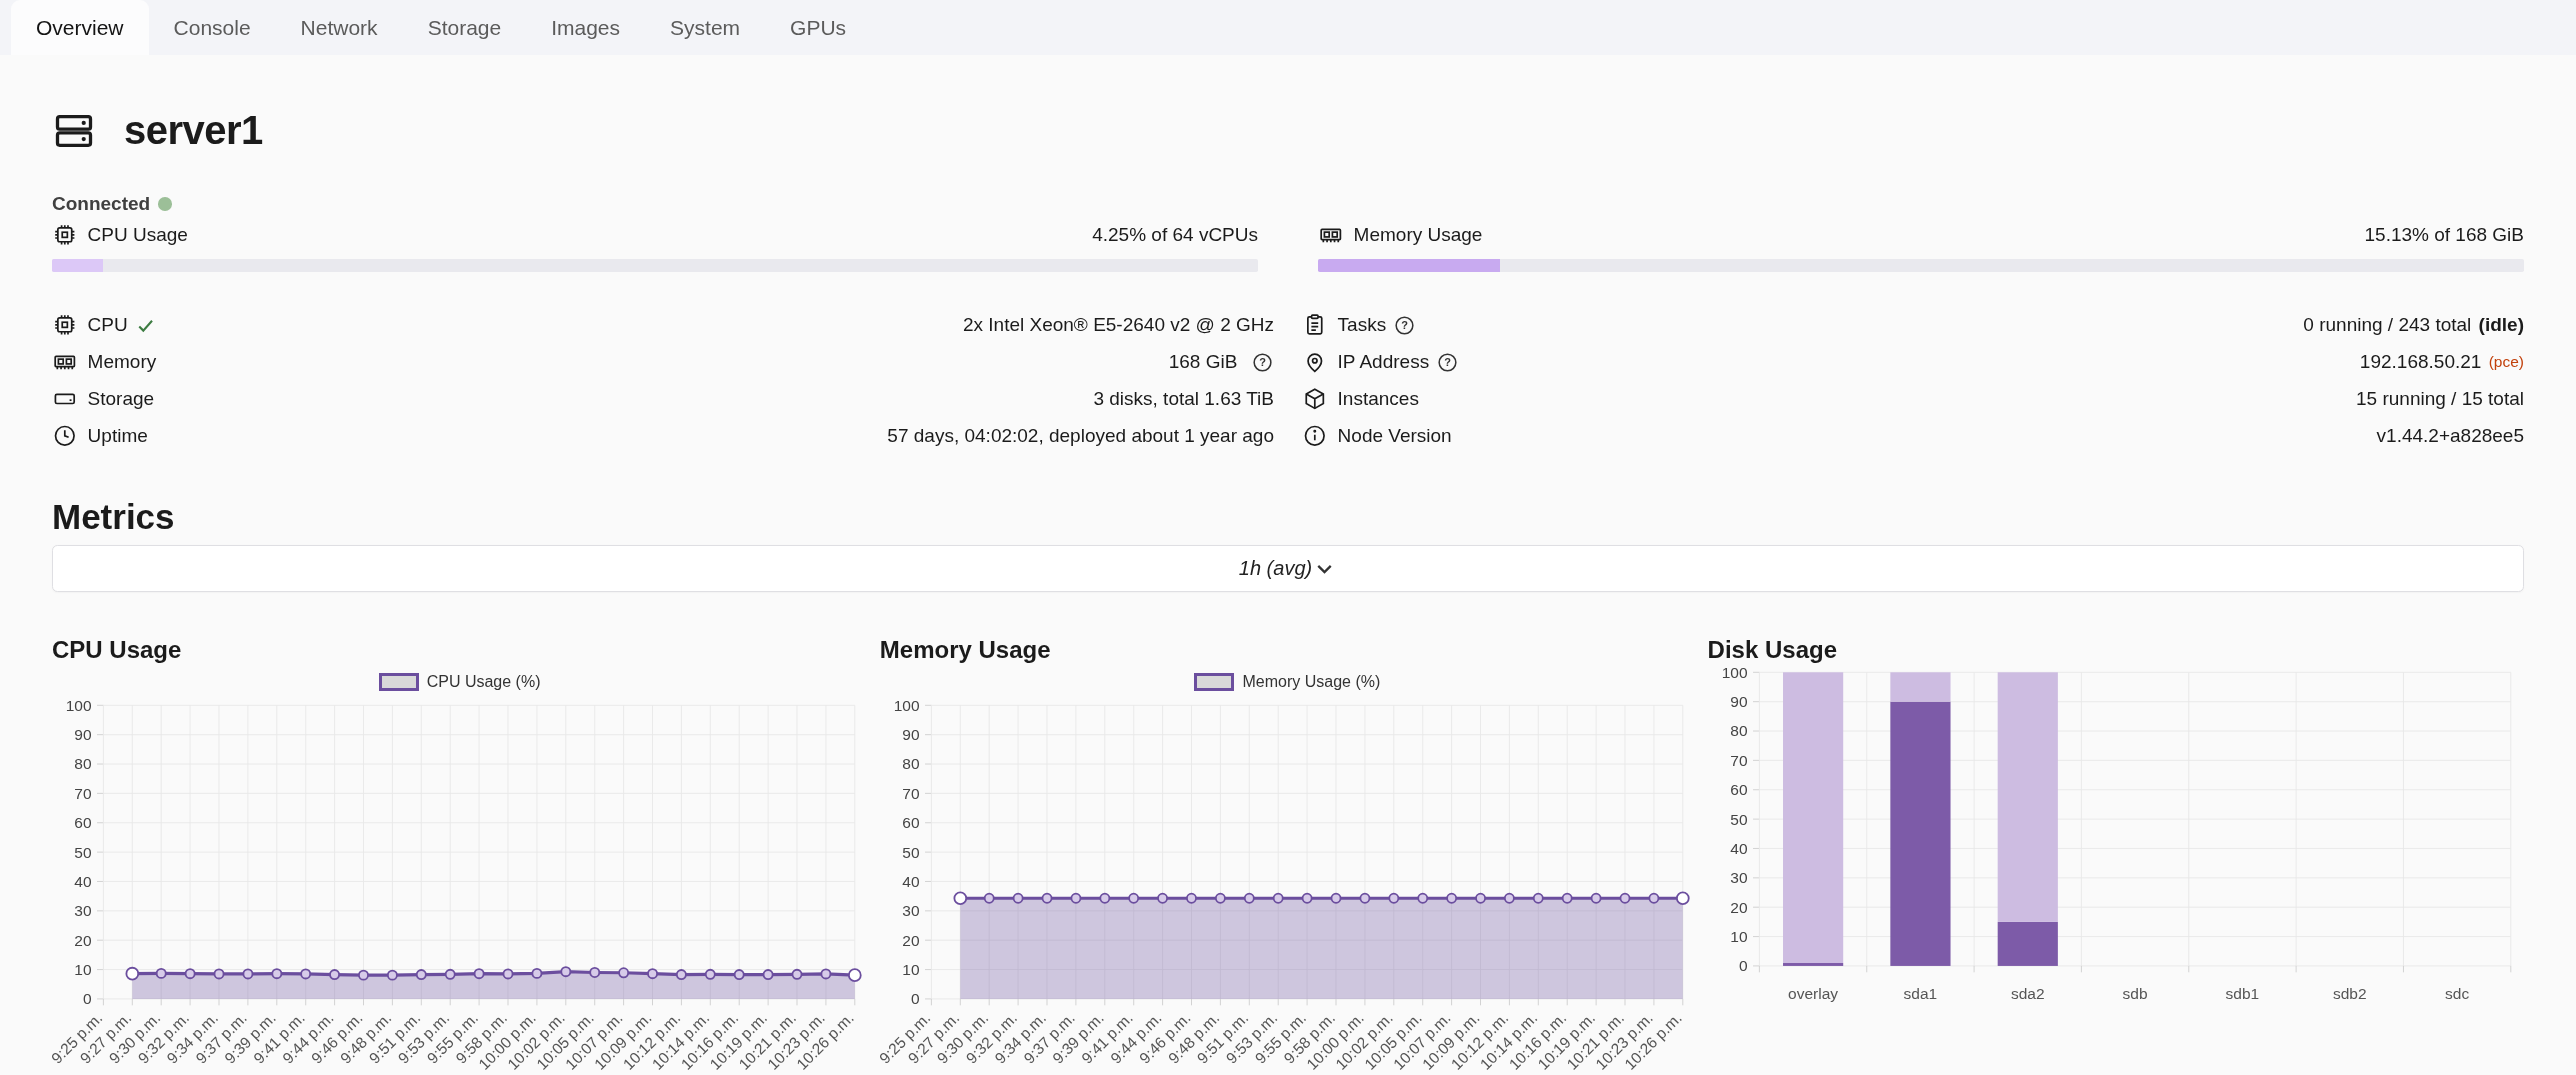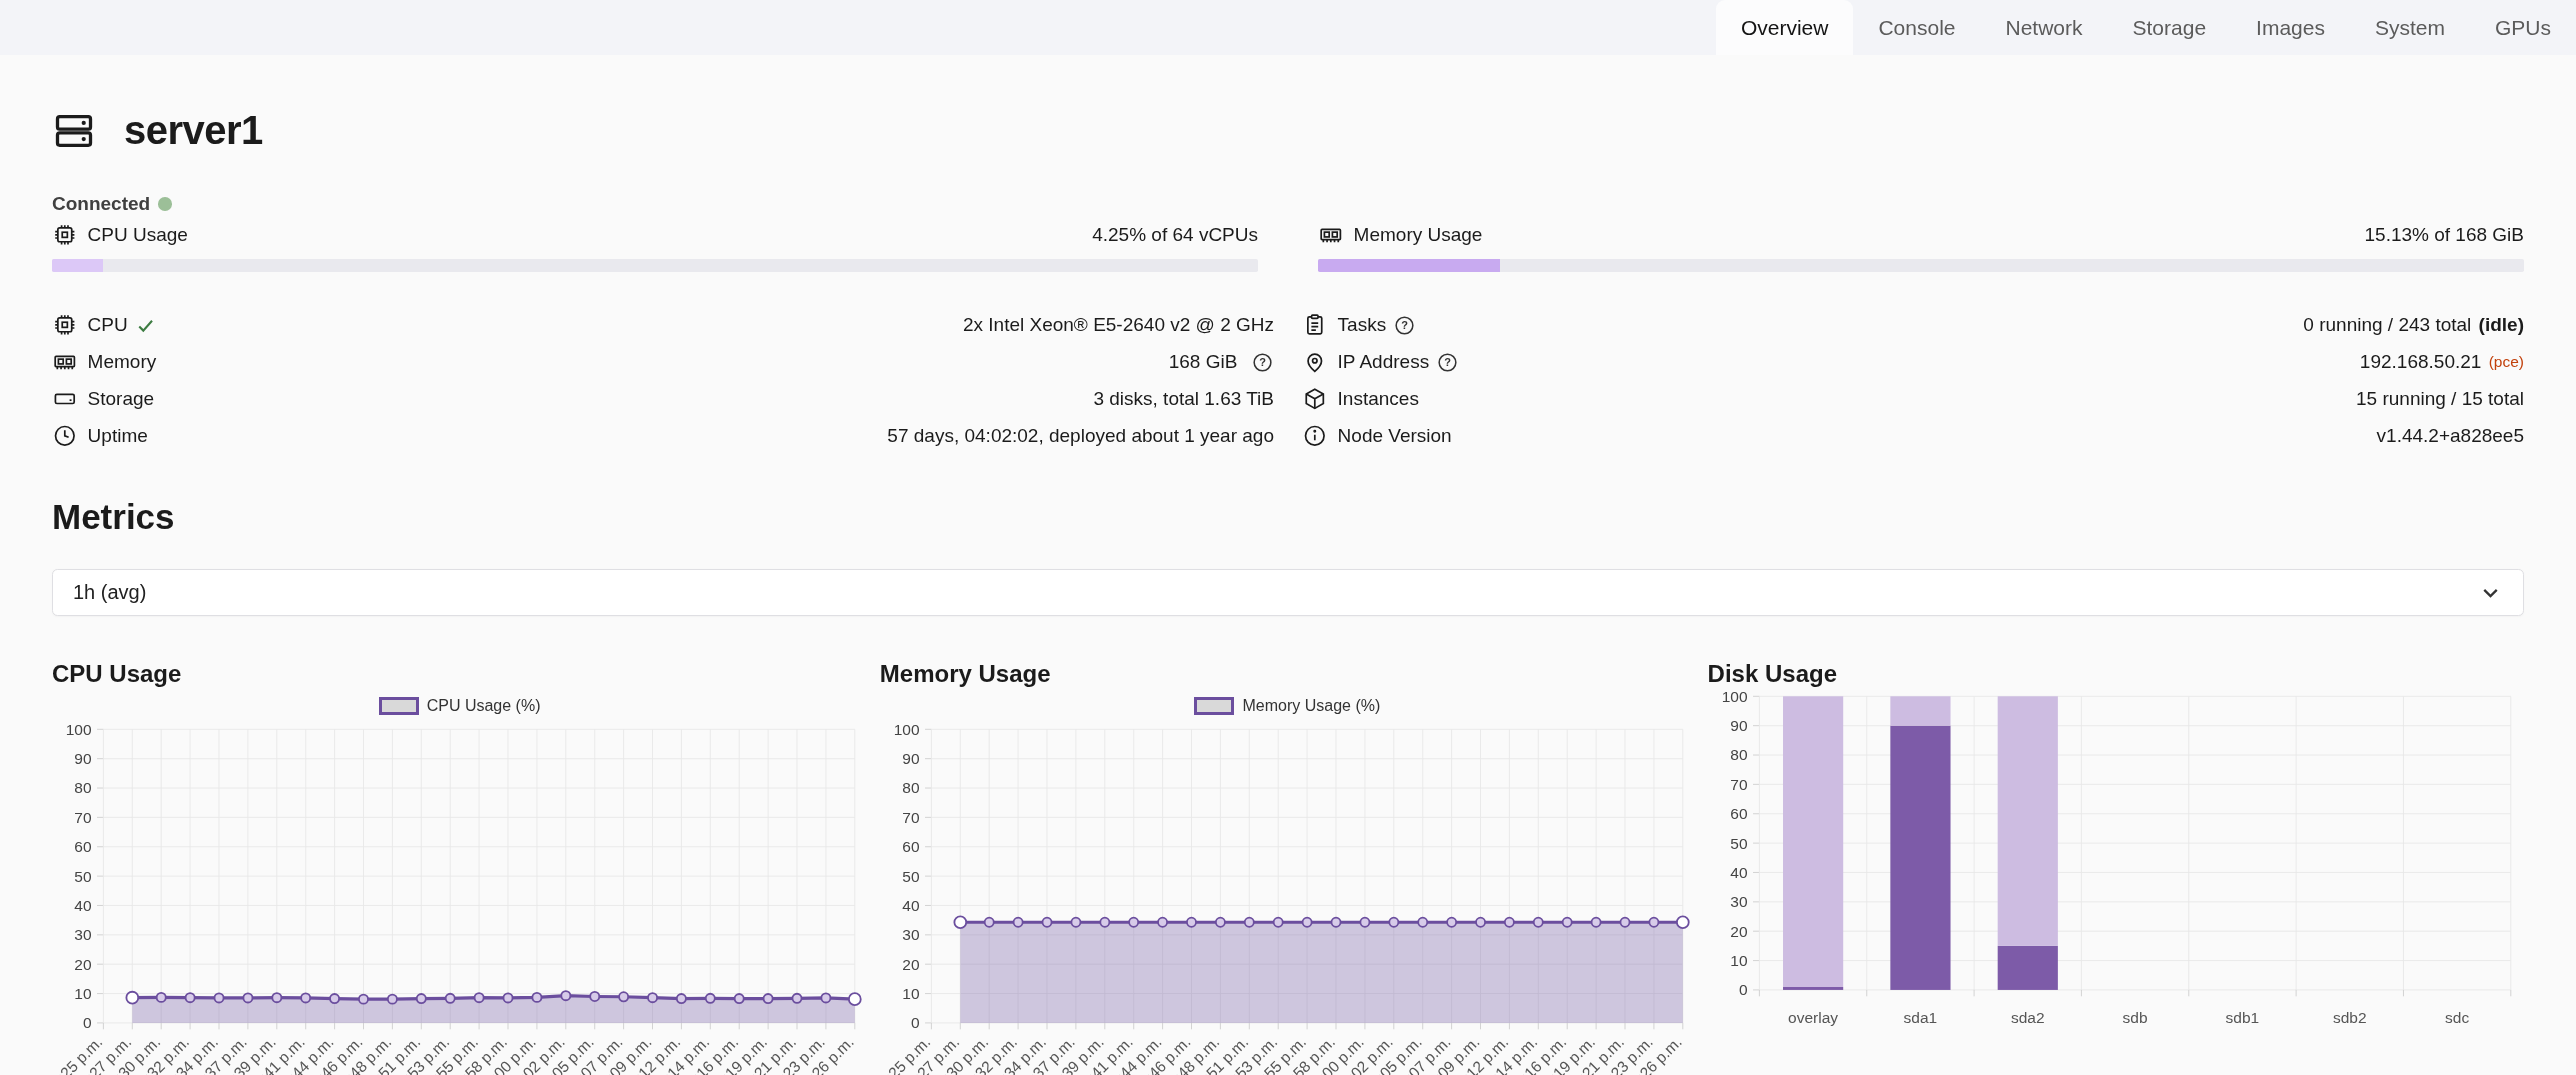--- a/index.html
+++ b/index.html
@@ -2,21 +2,21 @@
 <html style="font-size:14.6px"><head>
 <meta charset="utf-8">
 <style>
   * { box-sizing: border-box; }
   body {
     margin: 0; width: 2576px; height: 1075px; overflow: hidden;
     background: #fafafa; color: #1b1b1b;
     font-family: "Liberation Sans", "DejaVu Sans", sans-serif;
   }
   svg { font-family: "Liberation Sans", "DejaVu Sans", sans-serif; }
-  .tabbar { background: #f3f4f8; height: 55px; display: flex; padding-left: 11px; justify-content: flex-end; }
+  .tabbar { background: #f3f4f8; height: 55px; display: flex; padding-left: 11px; }
   .tab { display: flex; align-items: center; padding: 0 25px; font-size: 21px; color: #5b5b5b; cursor: pointer; }
   .tab.active { background: #fcfcfd; border-radius: 9px 9px 0 0; color: #141414; }
   .content { padding: 0 52px; }
   .page-title { display: flex; align-items: center; gap: 12px; margin-top: 37px; }
   .page-title svg { width: 44px; height: 44px; }
   .page-title h1 { font-size: 40px; margin: 16px; font-weight: 700; letter-spacing: -0.5px; }
   .status { margin-top: 24px; color: #404040; font-weight: 700; font-size: 19px; display: flex; align-items: center; gap: 8.2px; }
   .status .dot { width: 13.7px; height: 13.7px; border-radius: 50%; background: #9cbf98; display: inline-block; }
   .usage-row { display: flex; gap: 60px; margin-top: 7.3px; }
   .usage-col { flex: 1; }
@@ -27,23 +27,23 @@
   .fill { height: 100%; }
   .fill-cpu { background: #dcc8f7; }
   .fill-mem { background: #c8aaf0; }
   .details { display: flex; gap: 28px; margin-top: 35px; }
   .dcol { flex: 1; }
   .drow { display: flex; align-items: center; height: 37px; font-size: 19px; }
   .dvalue { margin-left: auto; display: flex; align-items: center; gap: 7.3px; }
   .dim { color: #c2410c; font-size: 15.5px; }
   .inline-ic { width: 23px; height: 23px; display: inline-flex; margin-left: 6.4px; }
   .metrics-h { font-size: 35px; font-weight: 700; margin: 42px 0 0; }
-  .select { margin-top: 32px; height: 47px; background: #fff; border: 0.9px solid #dfdfe3; border-radius: 5.5px;
-    display: flex; align-items: center; justify-content: space-between; padding: 0 20px;
-    font-size: 20px; color: #222; cursor: pointer; box-shadow: 0 0.9px 1.8px rgba(0,0,0,.03); }
+  .select { margin-top: 8px; height: 47px; background: #fff; border: 0.9px solid #dfdfe3; border-radius: 5.5px;
+    display: flex; align-items: center; justify-content: center; padding: 0 20px;
+    font-size: 20px; color: #222; cursor: pointer; box-shadow: 0 0.9px 1.8px rgba(0,0,0,.03); font-style: italic; }
   .charts { display: flex; gap: 12.8px; margin-top: 44px; }
   .chart { width: 815px; }
   .chart-title { font-size: 24px; font-weight: 700; margin: 0 0 1.8px; }
   .legend { display: flex; justify-content: center; gap: 33px; align-items: center; height: 33px; font-size: 16px; color: #333; }
   .legend-item { display: flex; align-items: center; cursor: pointer; }
   .sw { width: 40px; height: 17.3px; display: inline-block; margin-right: 8.2px; }
   .plot { display: block; }
 </style>
 </head>
 <body>

